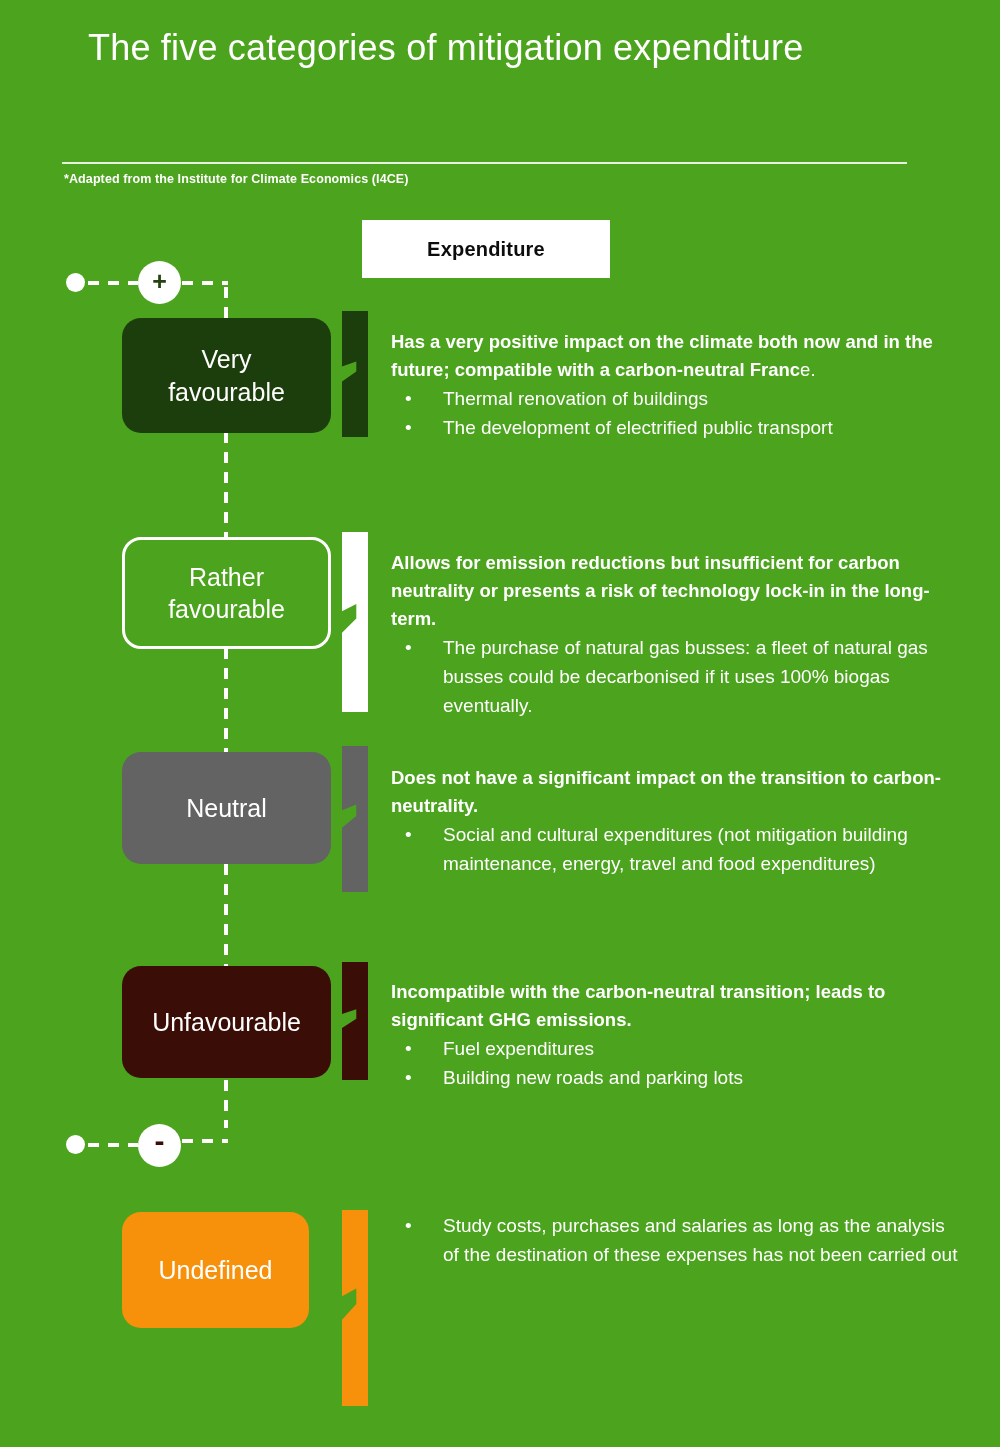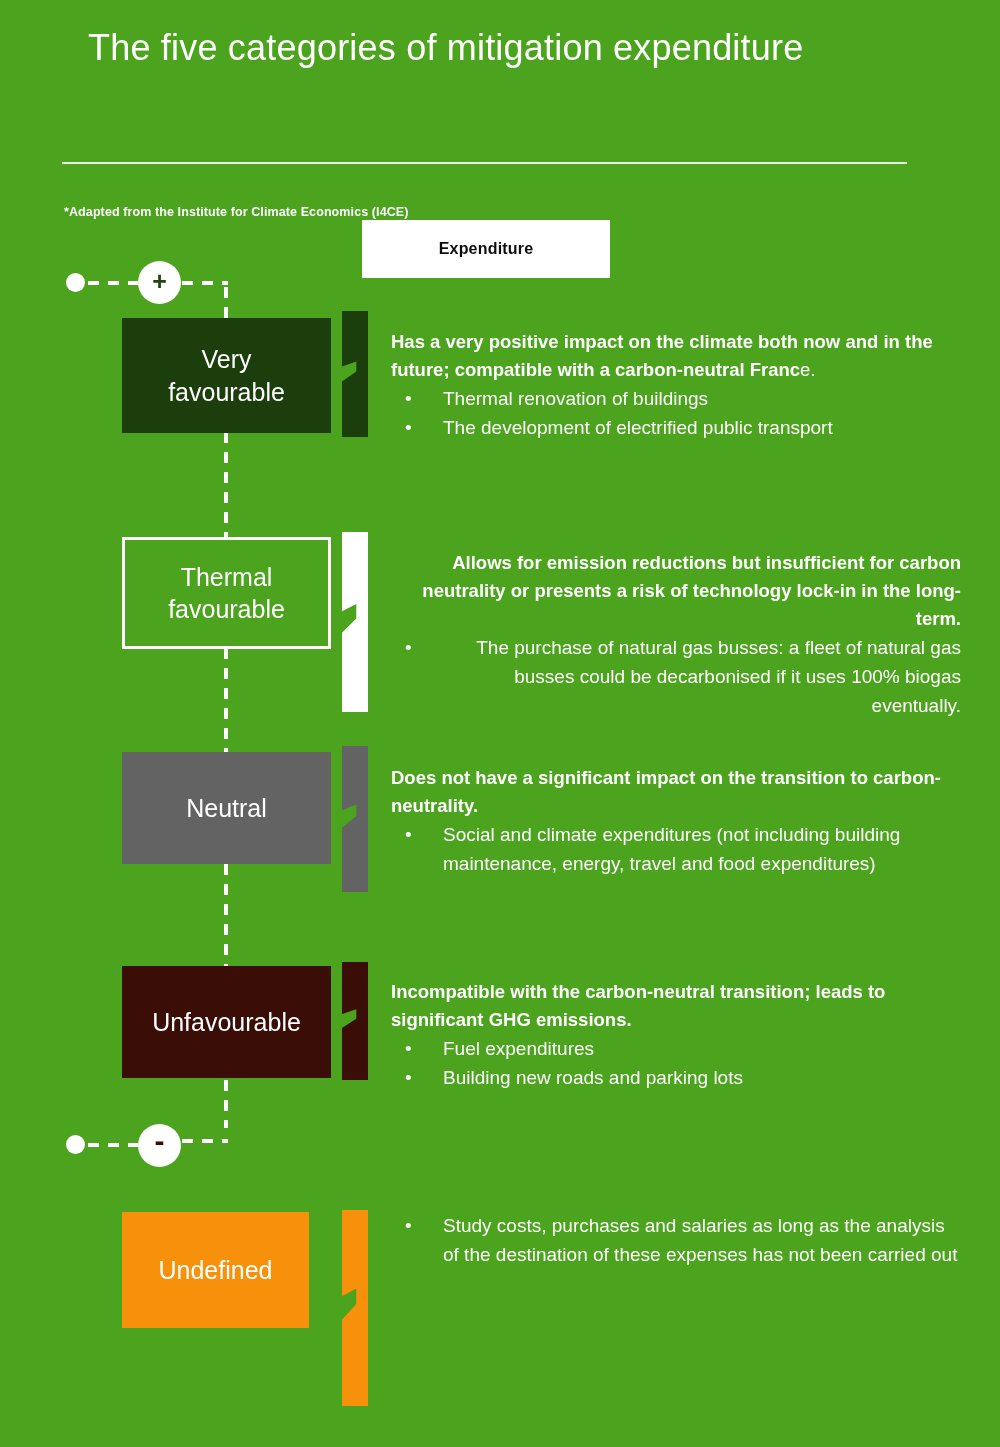--- a/index.html
+++ b/index.html
@@ -43,38 +43,37 @@
   }
   .footnote {
     position: absolute;
     left: 64px;
     top: 172px;
     color: #ffffff;
     font-size: 12.5px;
     font-weight: bold;
     letter-spacing: 0.1px;
     white-space: nowrap;
-    margin-top: 33px;
   }
 
   
   .exp-header {
     position: absolute;
     left: 362px;
     top: 220px;
     width: 248px;
     height: 58px;
     background: #ffffff;
     display: flex;
     align-items: center;
     justify-content: center;
   }
   .exp-header span {
     color: #0d0d0d;
-    font-size: 16px;
+    font-size: 20px;
     font-weight: bold;
     letter-spacing: 0.2px;
   }
 
   
   .badge-group { position: absolute; left: 0; top: 0; }
   .lead-dot {
     position: absolute;
     width: 19px;
     height: 19px;
@@ -113,20 +112,21 @@
   }
 
   
   .cat-box {
     position: absolute;
     display: flex;
     align-items: center;
     justify-content: center;
     text-align: center;
     box-sizing: border-box;
+    border-radius: 19px;
   }
   .cat-box span {
     color: #ffffff;
     font-size: 25px;
     line-height: 1.3;
     font-weight: 400;
   }
   .cat-box.outlined { background: transparent; border: 3px solid #ffffff; }
 
   
@@ -222,42 +222,42 @@
   </div>
   <div class="desc" style="left:391px; top:316px;">
     <p class="lede"><span>Has a very positive impact on the climate both now and in the future; compatible with a carbon-neutral Franc</span><span class="light">e.</span></p>
     <ul>
       <li><span class="bullet">•</span><span>Thermal renovation of buildings</span></li>
       <li><span class="bullet">•</span><span>The development of electrified public transport</span></li>
     </ul>
   </div>
 
   <div class="cat-box outlined" style="left:122px; top:537px; width:209px; height:112px;">
-    <span><span>Thermal</span><br><span>favourable</span></span>
+    <span><span>Rather</span><br><span>favourable</span></span>
   </div>
   <div class="bracket" style="left:342px; top:532px; height:180px;">
     <div class="bar" style="background:#FFFFFF;"></div>
   </div>
-  <div class="desc" style="left:391px; top:537px;text-align:right;">
+  <div class="desc" style="left:391px; top:537px;">
     <p class="lede"><span>Allows for emission reductions but insufficient for carbon neutrality or presents a risk of technology lock-in in the long-term.</span><span class="light"></span></p>
     <ul>
       <li><span class="bullet">•</span><span>The purchase of natural gas busses: a fleet of natural gas busses could be decarbonised if it uses 100% biogas eventually.</span></li>
     </ul>
   </div>
 
   <div class="cat-box" style="left:122px; top:752px; width:209px; height:112px; background:#636363;">
     <span><span>Neutral</span></span>
   </div>
   <div class="bracket" style="left:342px; top:746px; height:146px;">
     <div class="bar" style="background:#636363;"></div>
   </div>
   <div class="desc" style="left:391px; top:752px;">
     <p class="lede"><span>Does not have a significant impact on the transition to carbon-neutrality.</span><span class="light"></span></p>
     <ul>
-      <li><span class="bullet">•</span><span>Social and climate expenditures (not including building maintenance, energy, travel and food expenditures)</span></li>
+      <li><span class="bullet">•</span><span>Social and cultural expenditures (not mitigation building maintenance, energy, travel and food expenditures)</span></li>
     </ul>
   </div>
 
   <div class="cat-box" style="left:122px; top:966px; width:209px; height:112px; background:#3A0D06;">
     <span><span>Unfavourable</span></span>
   </div>
   <div class="bracket" style="left:342px; top:962px; height:118px;">
     <div class="bar" style="background:#3A0D06;"></div>
   </div>
   <div class="desc" style="left:391px; top:966px;">

